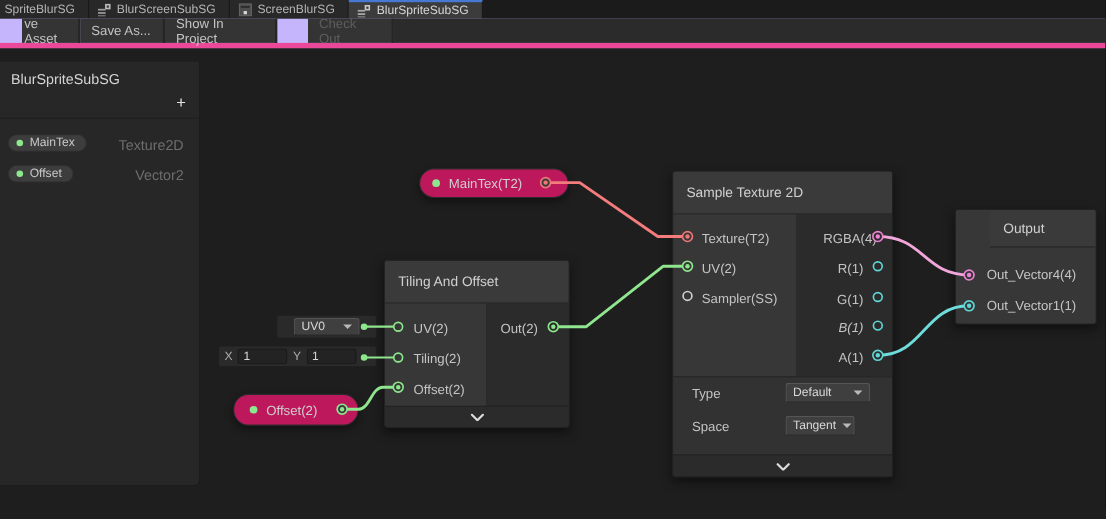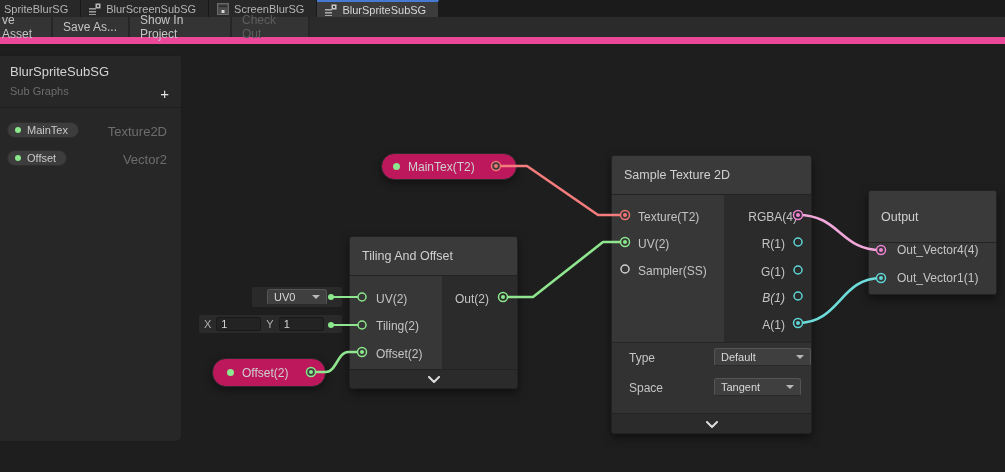--- a/index.html
+++ b/index.html
@@ -7,23 +7,23 @@
   #app{position:relative;width:1005px;height:472px;background:#1e1e1e;overflow:hidden;color:#c6c6c6;}
 
   
   .tabbar{position:absolute;left:0;top:0;width:1005px;height:17px;background:#191919;display:flex;}
   .tab{height:17px;display:flex;align-items:center;gap:5px;padding:0 12px 0 8px;background:#282828;
        border-right:1px solid #191919;font-size:11px;color:#b4b4b4;white-space:nowrap;}
   .tab.active{background:#3c3c3c;color:#d6d6d6;border-top:2px solid #4679d2;padding-top:0;}
   .tab .ticon{width:12px;height:12px;flex:0 0 auto;}
 
   
-  .toolbar{position:absolute;left:0;top:17px;width:1005px;height:27px;background:#c4b5fd;display:flex;align-items:stretch;border-bottom:7px solid #ec4899;}
+  .toolbar{position:absolute;left:0;top:17px;width:1005px;height:27px;background:#c4b5fd;display:flex;align-items:stretch;border-bottom:5px solid #ec4899;padding-left:20px;}
   .tbtn{display:flex;align-items:center;padding:0 10px;font-size:12px;color:#c4c4c4;background:#343434;border-right:2px solid #262626;cursor:default;}
-  .tbtn.disabled{color:#5e5e5e;}
+  .tbtn.disabled{color:#5e5e5e;margin-left:28px;}
   .tbtn.first{padding-left:2px;}
 
   
   .canvas{position:absolute;left:0;top:44px;width:1005px;height:428px;background:#1e1e1e;}
 
   
   .blackboard{position:absolute;left:0;top:11px;width:182px;height:387px;background:#272727;
               border:1px solid #1c1c1c;border-left:none;border-radius:0 3px 6px 0;z-index:3;}
   .bb-head{position:relative;height:52px;border-bottom:1px solid #1e1e1e;padding:8px 10px 0 10px;}
   .bb-title{font-size:13px;color:#d4d4d4;}
@@ -119,21 +119,20 @@
       <span>Check Out</span>
     </div>
     <div style="flex:1;background:#2b2b2b;"></div>
   </div>
 
   <div class="canvas">
 
     <div class="blackboard">
       <div class="bb-head">
         <div class="bb-title">BlurSpriteSubSG</div>
-        <div class="bb-sub">Sub Graphs</div>
         <div class="bb-add">+</div>
       </div>
       <div class="bb-row" style="top:66px">
         <div class="bb-pill">
           <span class="gdot"></span>
           <span>MainTex</span>
         </div>
         <span class="bb-type">Texture2D</span>
       </div>
       <div class="bb-row" style="top:94px">
@@ -196,39 +195,39 @@
       <div class="prow" style="left:26px;top:81px;">UV(2)</div>
       <div class="prow" style="left:26px;top:108px;">Sampler(SS)</div>
       <div class="prow" style="right:14px;top:54px;">RGBA(4)</div>
       <div class="prow" style="right:26px;top:81px;">R(1)</div>
       <div class="prow" style="right:26px;top:109px;">G(1)</div>
       <div class="prow" style="right:26px;top:135px;font-style:italic;">B(1)</div>
       <div class="prow" style="right:26px;top:162px;">A(1)</div>
 
       <div style="position:absolute;left:0;top:186px;width:100%;height:71px;background:#323232;border-top:1px solid #262626;">
         <span class="opt-label" style="left:17px;top:8px;">Type</span>
-        <div class="ddrop" style="position:absolute;left:102px;top:5px;width:97px;height:18px;">
+        <div class="ddrop" style="position:absolute;left:102px;top:5px;width:77px;height:18px;">
           <span>Default</span>
           <span class="tri"></span>
         </div>
         <span class="opt-label" style="left:17px;top:38px;">Space</span>
-        <div class="ddrop" style="position:absolute;left:102px;top:35px;width:87px;height:18px;">
+        <div class="ddrop" style="position:absolute;left:102px;top:35px;width:63px;height:18px;">
           <span>Tangent</span>
           <span class="tri"></span>
         </div>
       </div>
       <div class="nbottom" style="top:257px;height:21px;">
         <svg width="14" height="7" viewBox="0 0 14 7">
           <polyline points="2,1 7,6 12,1" fill="none" stroke="#dcdcdc" stroke-width="2" stroke-linecap="round" stroke-linejoin="round"></polyline>
         </svg>
       </div>
     </div>
 
     <div class="node" style="left:868px;top:146px;width:129px;height:105px;background:#373737;">
-      <div class="ntitle" style="height:52px;">Output</div>
+      <div class="ntitle" style="height:34px;margin-left:31px;">Output</div>
       <div class="prow" style="left:28px;top:52px;">Out_Vector4(4)</div>
       <div class="prow" style="left:28px;top:80px;">Out_Vector1(1)</div>
     </div>
 
     <svg class="wires" width="1005" height="428" viewBox="0 0 1005 428">
 
       <path class="hit" d="M 496 122 L 527 122 L 598 171 L 625 171" fill="none" stroke="#f47c7c" stroke-width="2.6" stroke-linejoin="round" stroke-linecap="round"></path>
       <path class="hit" d="M 503 253 L 533 253 L 603 198 L 625 198" fill="none" stroke="#8fe68f" stroke-width="2.6" stroke-linejoin="round" stroke-linecap="round"></path>
       <path class="hit" d="M 331 253 H 362" fill="none" stroke="#8fe68f" stroke-width="2"></path>
       <path class="hit" d="M 331 281 H 362" fill="none" stroke="#8fe68f" stroke-width="2"></path>

